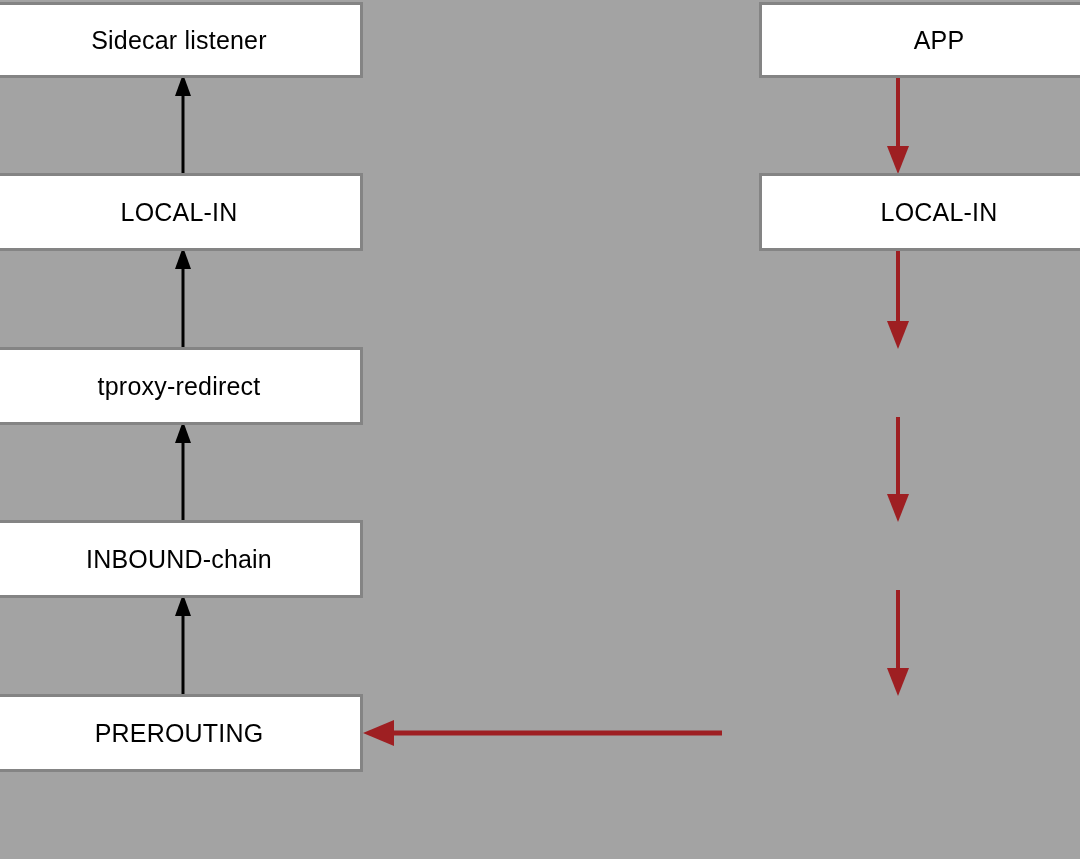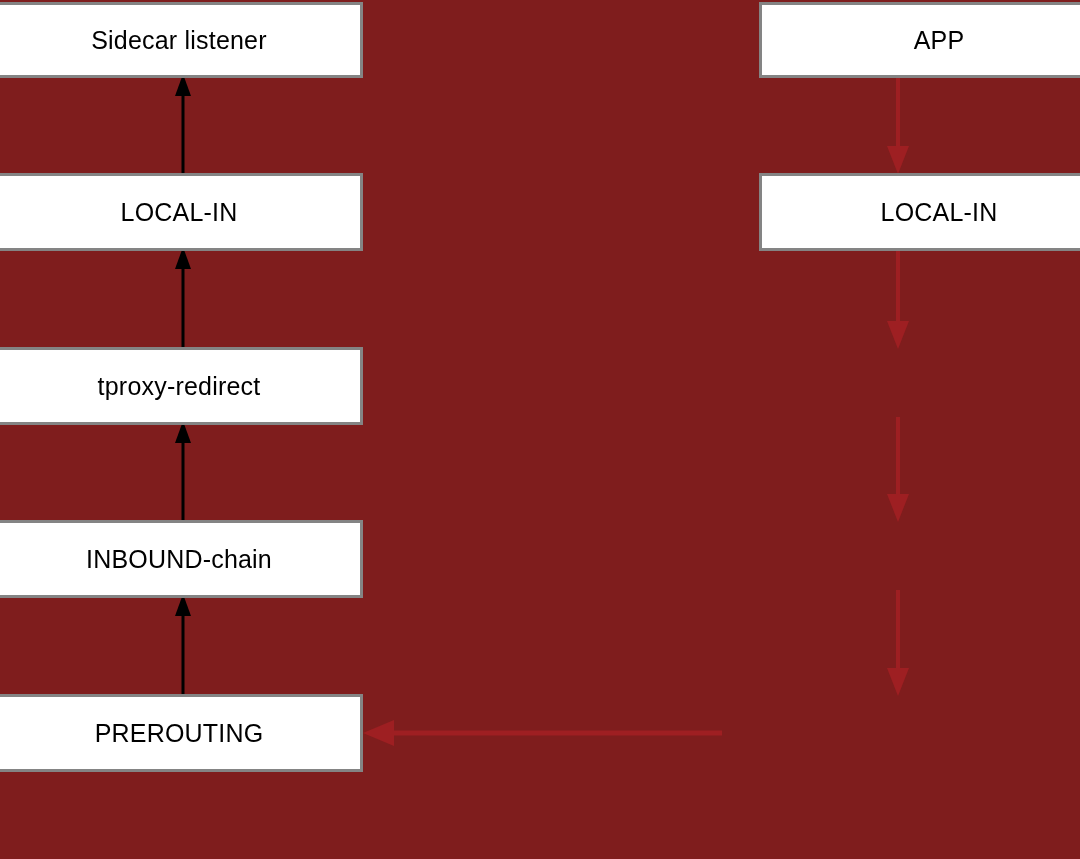--- a/index.html
+++ b/index.html
@@ -8,21 +8,21 @@
     padding: 0;
     background: #000000;
   }
   body {
     font-family: "Liberation Sans", sans-serif;
   }
   #canvas {
     position: relative;
     width: 1080px;
     height: 859px;
-    background: #7f1d1d;
+    background: #a3a3a3;
     overflow: hidden;
   }
 
   
   .node {
     position: absolute;
     box-sizing: border-box;
     background: #ffffff;
     border: 3px solid #848484;
     display: flex;

